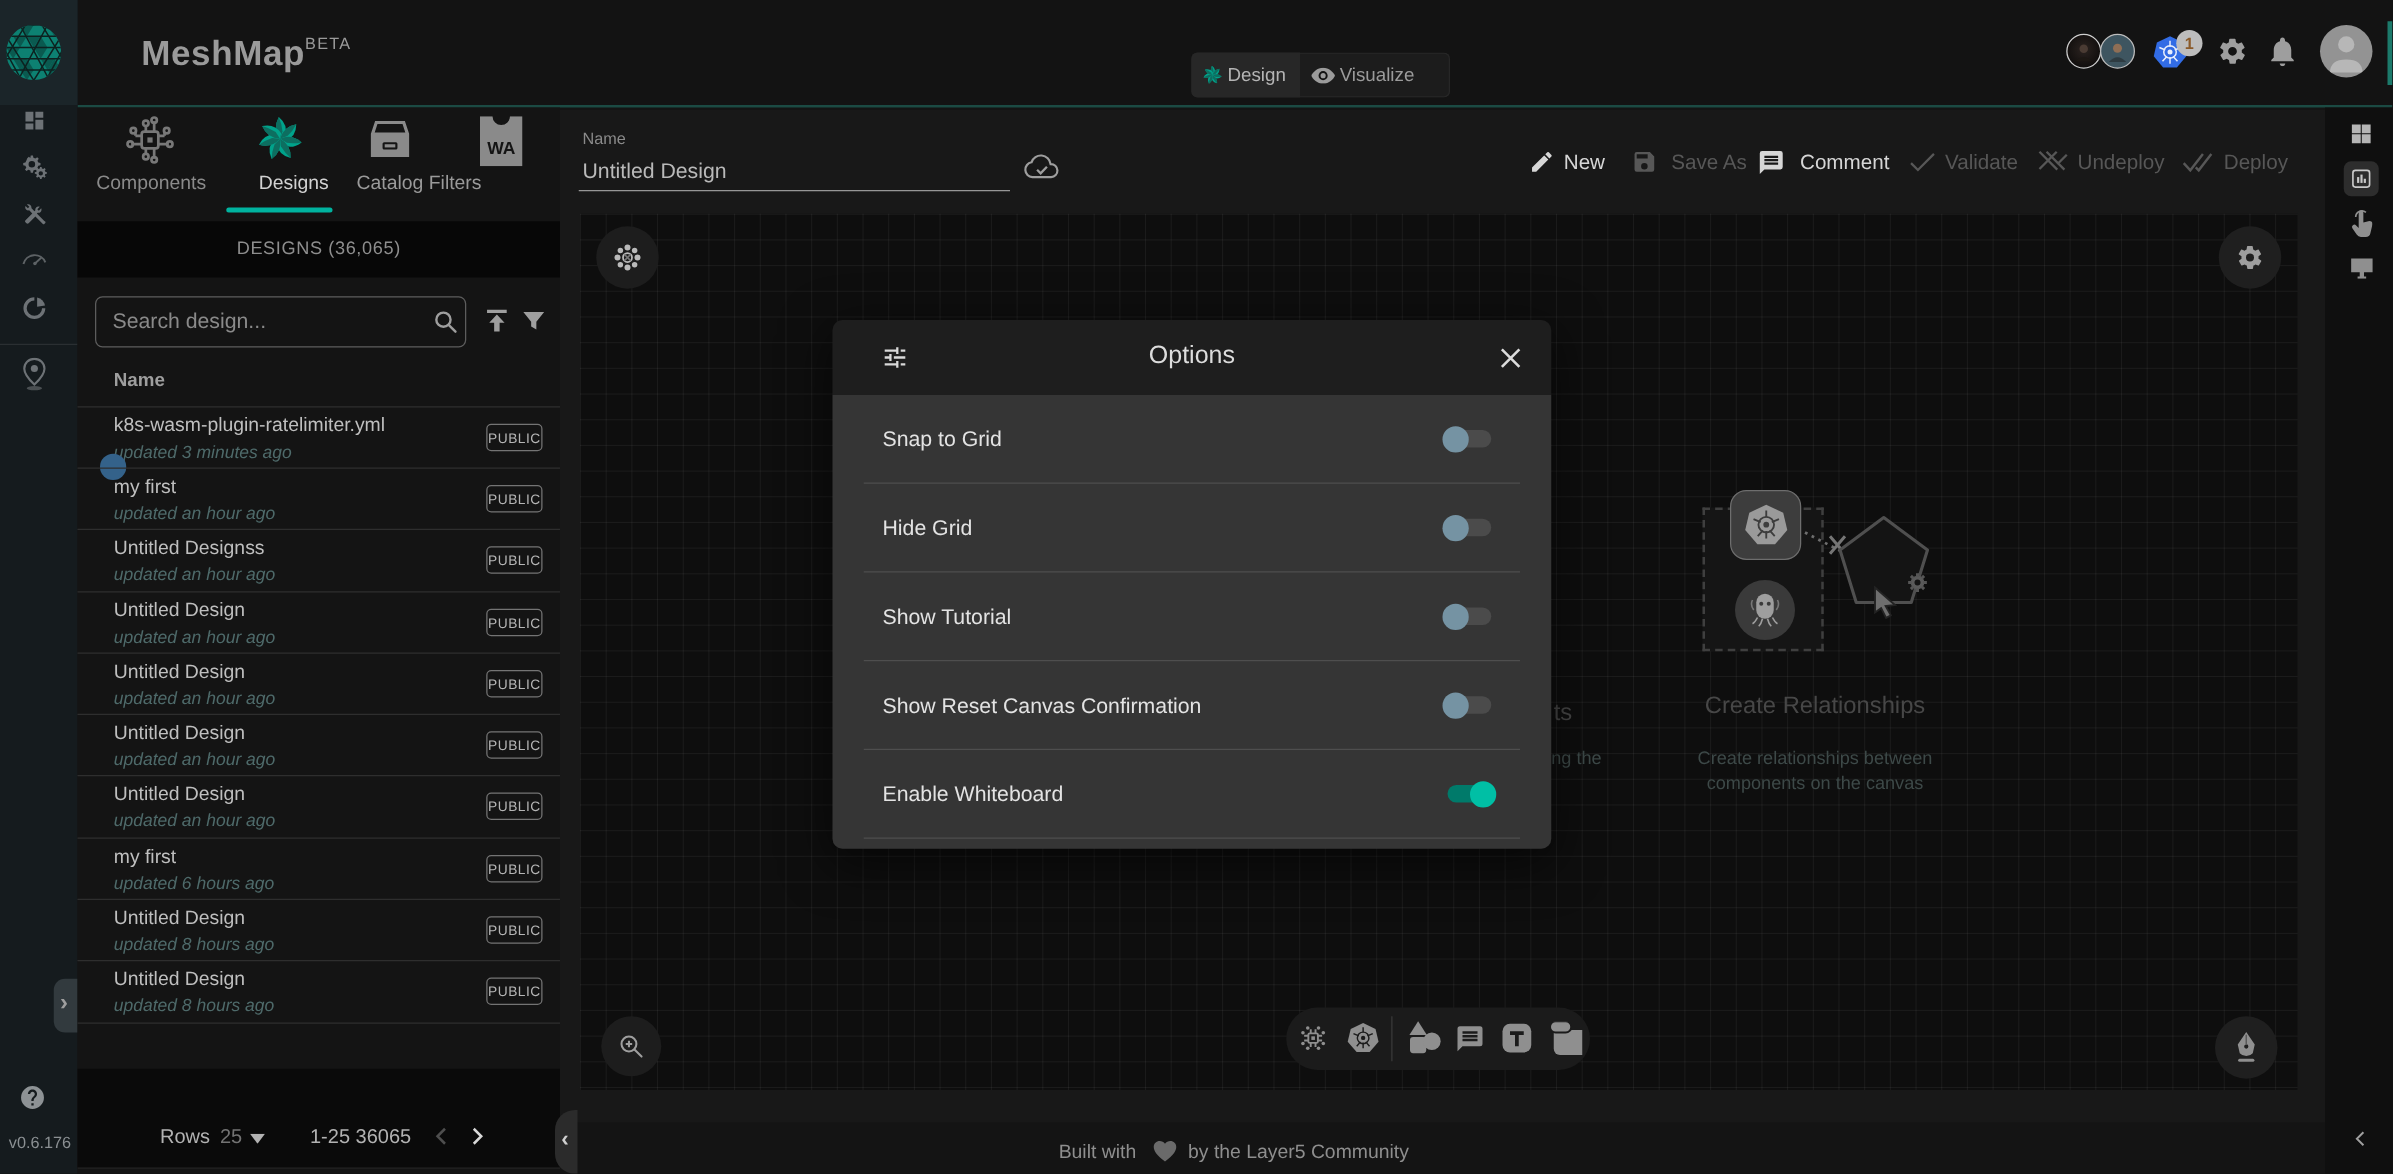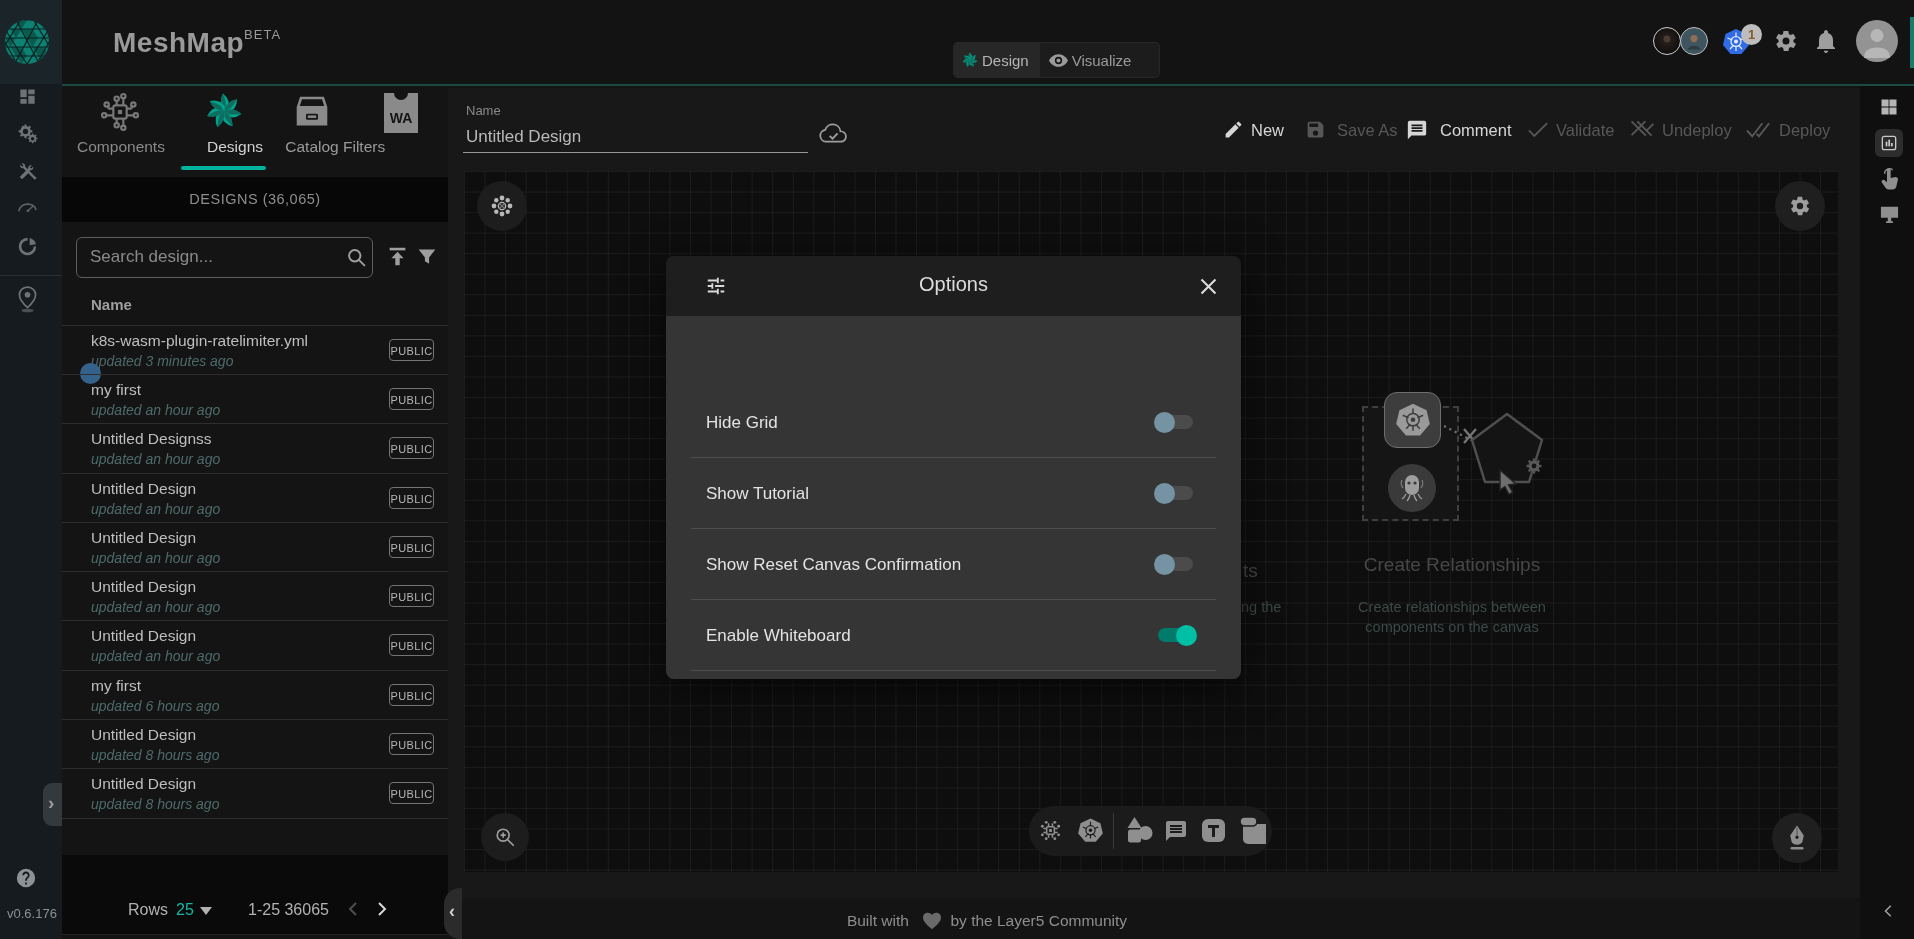--- a/index.html
+++ b/index.html
@@ -279,21 +279,21 @@
       </div>
     <div class="drow" style="top:443px;">
         <div class="dname">Untitled Design</div>
         <div class="dsub">updated 8 hours ago</div>
         <div class="dchip">PUBLIC</div>
       </div>
     <div class="abs" style="left:0;top:493px;width:386px;height:1px;background:#2e2e2e;"></div>
   </div>
   <div class="abs" id="pagination" style="left:62px;top:855px;width:386px;height:80px;background:#0a0a0a;border-bottom:1px solid #242424;">
     <div class="abs" style="left:66px;top:46px;color:#b2b2b2;font-size:16px;">Rows</div>
-    <div class="abs" style="left:114px;top:46px;color:#14b8a6;font-size:16px;">25</div>
+    <div class="abs" style="left:114px;top:46px;color:#737373;font-size:16px;">25</div>
     <svg class="abs" style="left:138px;top:52px" width="12" height="8" viewBox="0 0 12 8" fill="#b2b2b2">
         <path d="M0 0 h12 L6 8z"></path>
       </svg>
     <div class="abs" style="left:186px;top:46px;color:#b2b2b2;font-size:16px;">1-25 36065</div>
     <svg class="abs" style="left:284px;top:46px" width="16" height="16" viewBox="0 0 16 16" fill="none" stroke="#4e4e4e" stroke-width="2">
         <path d="M10 2 L4 8 l6 6"></path>
       </svg>
     <svg class="abs" style="left:311px;top:46px" width="16" height="16" viewBox="0 0 16 16" fill="none" stroke="#d8d8d8" stroke-width="2">
         <path d="M6 2 l6 6 -6 6"></path>
       </svg>
@@ -517,20 +517,26 @@
         <path d="M4 4 L20 20 M20 4 L4 20"></path>
       </svg>
     <style>
       .mrow { position:absolute; left:25px; width:525px; height:71px; border-bottom:1px solid #4e4e4e; }
       .mlbl { position:absolute; left:15px; top:26px; color:#e3e3e3; font-size:17px; }
       .tog { position:absolute; right:23px; top:28px; width:35px; height:14px; border-radius:7px; background:#4b4b4b; }
       .tog .th { position:absolute; left:-4px; top:-3.5px; width:21px; height:21px; border-radius:50%; background:#7593a3; }
       .tog.on { background:#007a6a; }
       .tog.on .th { left:auto; right:-4px; background:#00BFA5; }
     </style>
+    <div class="mrow" style="top:60px;">
+        <div class="mlbl">Snap to Grid</div>
+        <div class="tog">
+          <div class="th"></div>
+        </div>
+      </div>
     <div class="mrow" style="top:131px;">
         <div class="mlbl">Hide Grid</div>
         <div class="tog">
           <div class="th"></div>
         </div>
       </div>
     <div class="mrow" style="top:202px;">
         <div class="mlbl">Show Tutorial</div>
         <div class="tog">
           <div class="th"></div>

